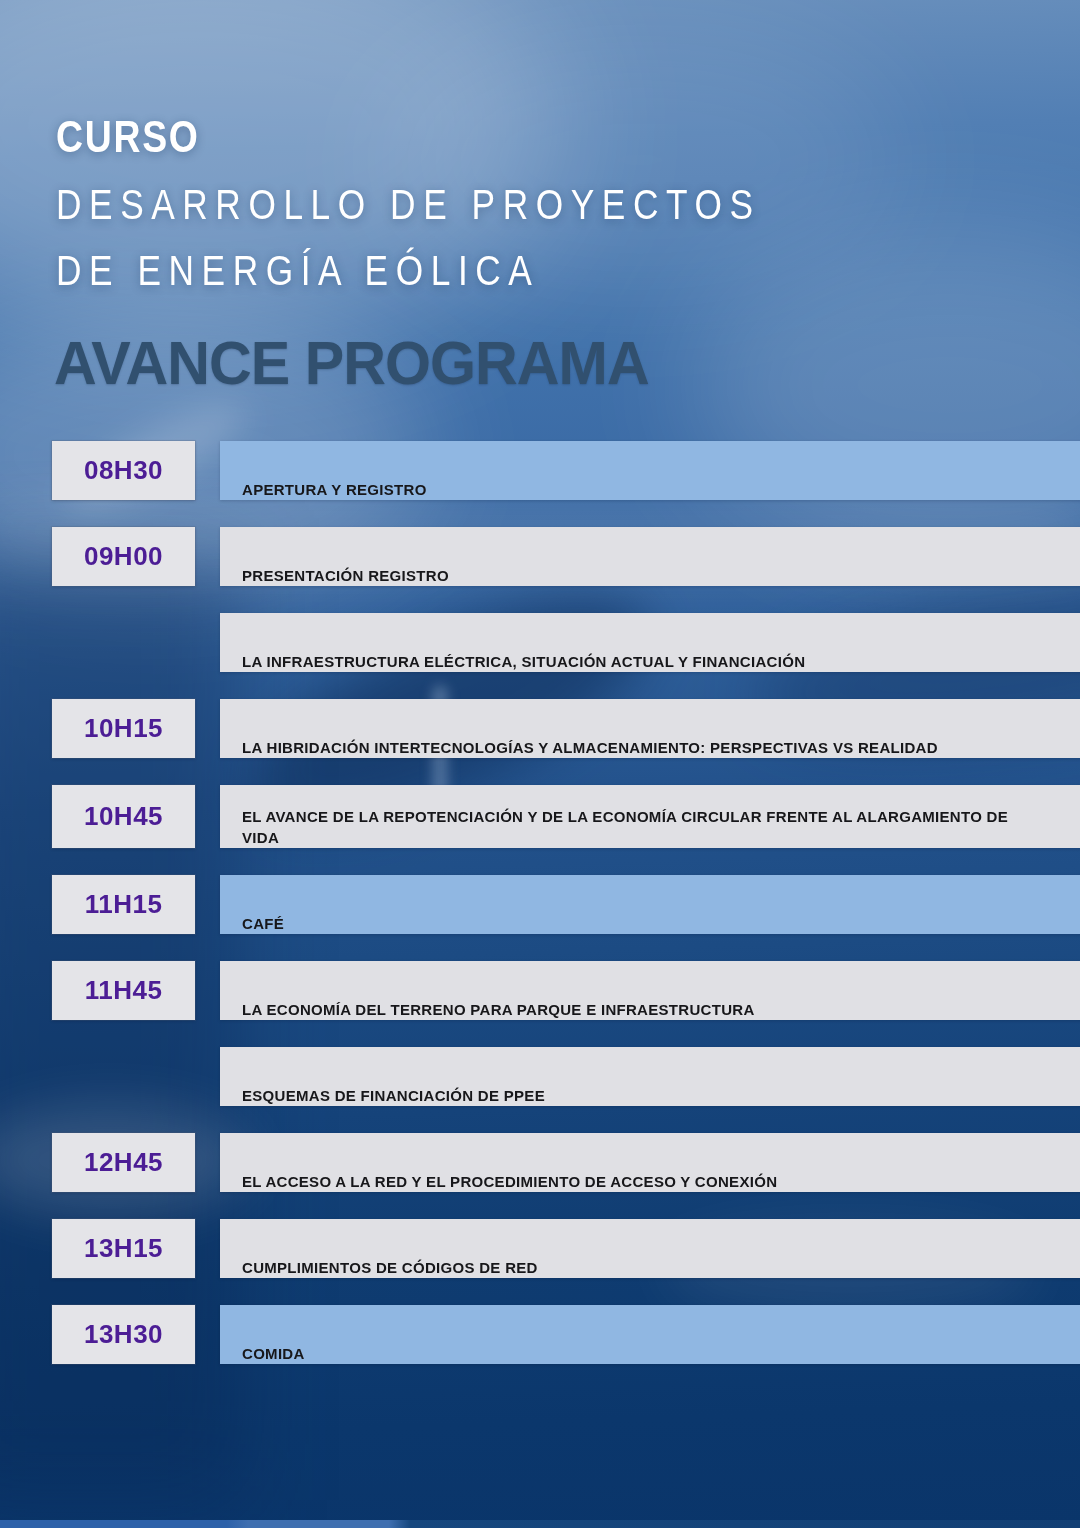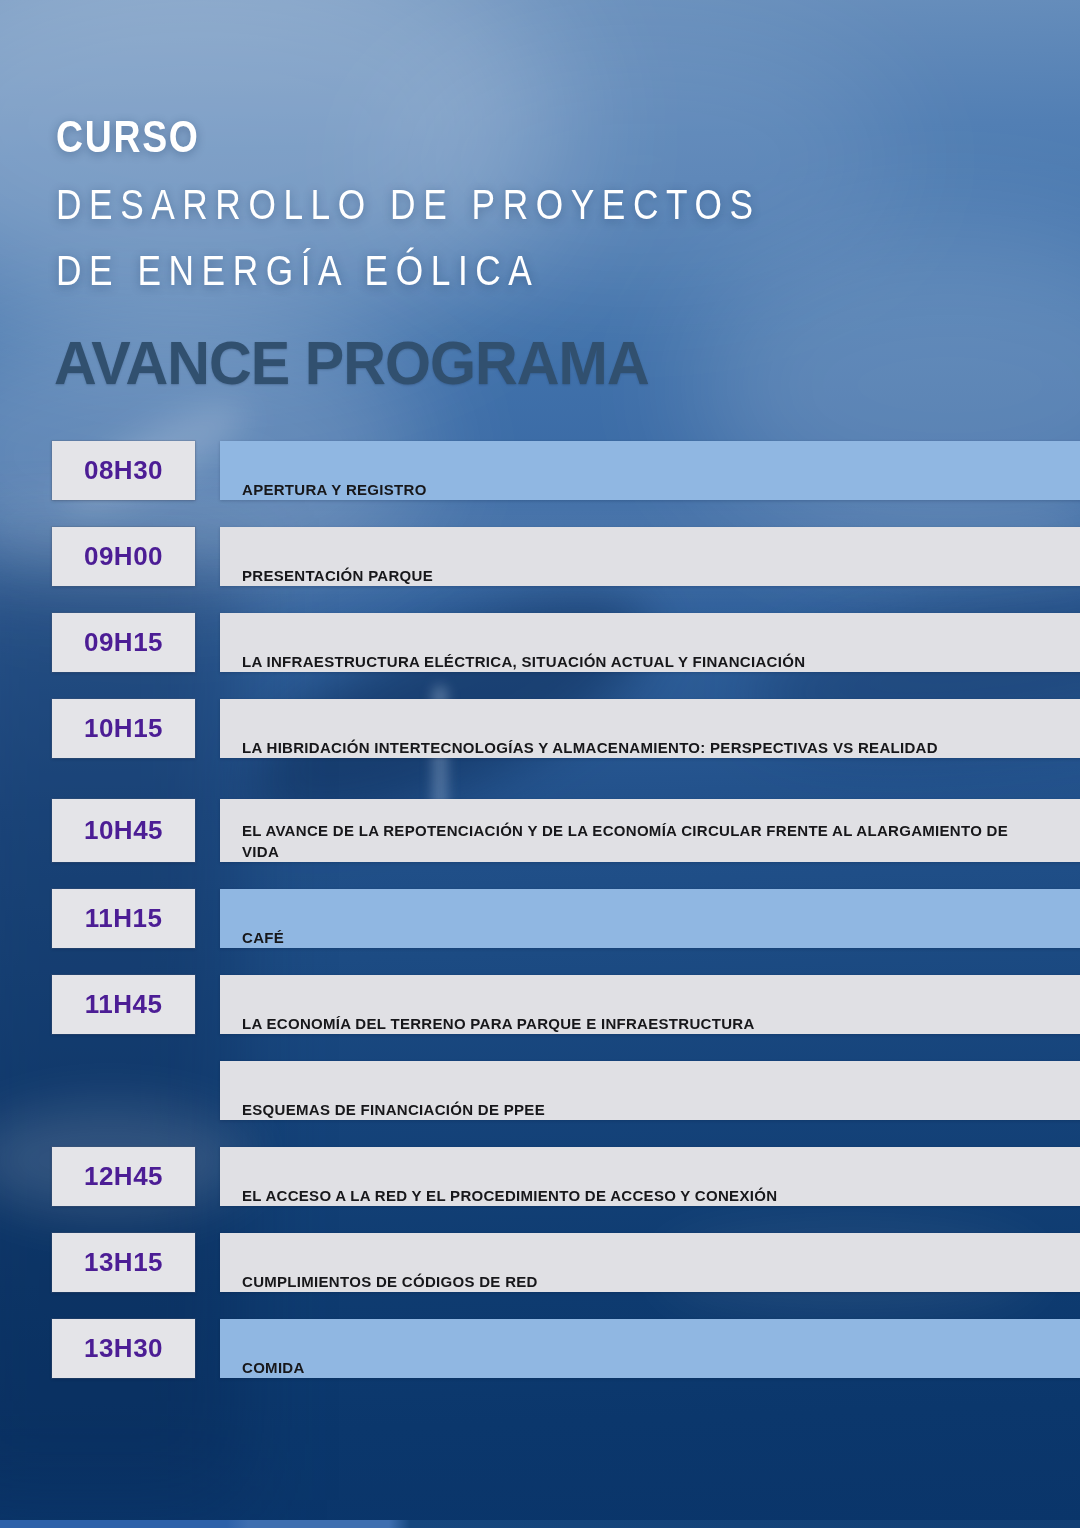--- a/index.html
+++ b/index.html
@@ -39,21 +39,21 @@
   .tline1{top:181px;}
   .tline2{top:247px;}
   .subtitle{
     position:absolute;left:54px;top:328px;font-size:61px;font-weight:bold;
     letter-spacing:-1px;color:#31506f;transform:scaleX(.97);transform-origin:left;
     white-space:nowrap;text-shadow:0 1px 2px rgba(20,40,70,.25);
   }
 
   .rows{position:absolute;left:0;top:441px;width:1080px;display:flex;flex-direction:column;gap:27px;}
   .row{position:relative;height:59px;width:1080px;}
-  .row.tall{height:63px;margin-top:14px;}
+  .row.tall{height:63px;}
   .time-box{
     position:absolute;left:52px;top:0;width:143px;height:100%;
     background:#e4e4e8;display:flex;align-items:center;justify-content:center;
     box-shadow:0 0 0 1px rgba(90,100,125,.22), 0 1px 3px rgba(0,20,50,.25);
   }
   .time-box span{font-size:26px;font-weight:bold;color:#4c1d95;letter-spacing:.5px;}
   .title-bar{
     position:absolute;left:220px;top:0;width:955px;height:100%;
     background:#e0e0e4;display:flex;align-items:flex-end;
     box-shadow:0 1px 3px rgba(0,20,50,.20);
@@ -99,28 +99,25 @@
     <div class="title-bar blue">
       <span>APERTURA Y REGISTRO</span>
     </div>
   </div>
 
   <div class="row">
     <div class="time-box">
       <span>09H00</span>
     </div>
     <div class="title-bar">
-      <span>PRESENTACIÓN PARQUE</span>
+      <span>PRESENTACIÓN REGISTRO</span>
     </div>
   </div>
 
   <div class="row">
-    <div class="time-box">
-      <span>09H15</span>
-    </div>
     <div class="title-bar">
       <span>LA INFRAESTRUCTURA ELÉCTRICA, SITUACIÓN ACTUAL Y FINANCIACIÓN</span>
     </div>
   </div>
 
 
   <div class="row">
     <div class="time-box">
       <span>10H15</span>
     </div>

